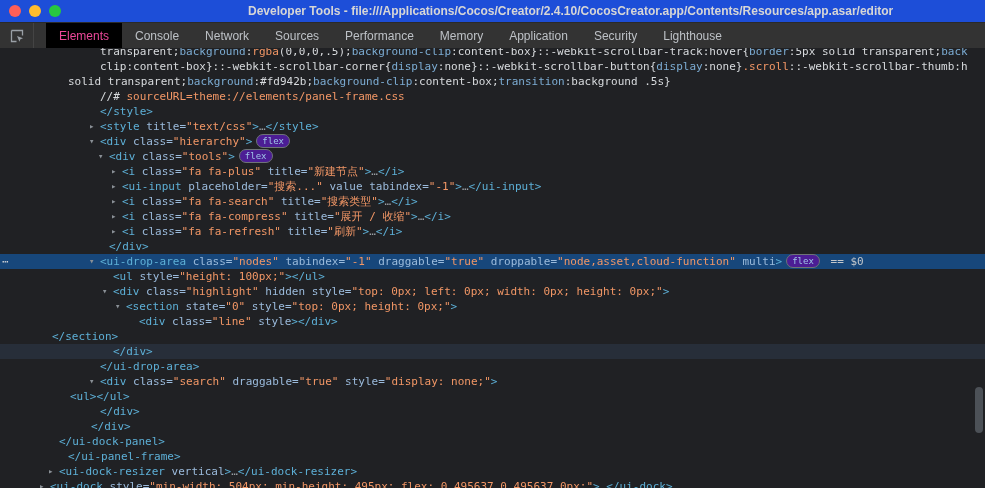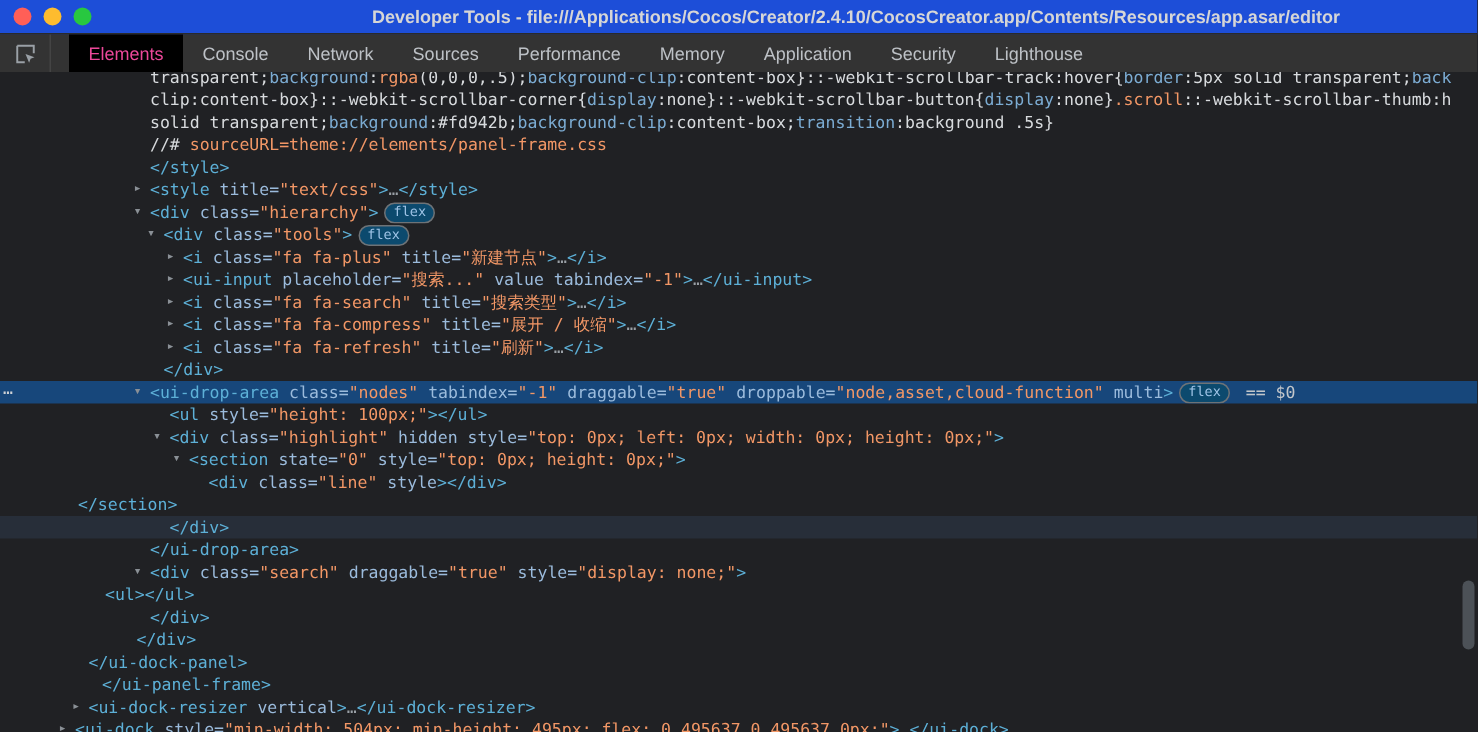--- a/index.html
+++ b/index.html
@@ -34,21 +34,21 @@
   .gutter{position:absolute;left:2px;top:0;color:#cfd2d6;letter-spacing:1px;}
   .tk-plain{color:#d8dbde;}
   .tk-tag{color:#5db0d7;}
   .tk-attr{color:#9bbbdc;}
   .tk-val{color:#f29766;}
   .tk-prop{color:#7cacd3;}
   .tk-orange{color:#f29766;margin-top:12px;}
   .tk-dim{color:#9aa0a6;}
   .tk-meta{color:#c3c7cb;}
   .badge{display:inline-block;border:1px solid #6e7377;border-radius:8px;padding:0 5px;margin:0 4px;
-    font-size:9px;line-height:12px;color:#9fc4e7;background:#0c4a6e;vertical-align:1px;}
+    font-size:9px;line-height:12px;color:#9fc4e7;background:#4c1d95;vertical-align:1px;}
 
   .vscroll-thumb{position:absolute;right:2px;top:343px;width:8px;height:46px;
     background:#4c5157;border-radius:4px;}
 </style>
 </head>
 <body>
 
 <div class="window">
 
   <div class="titlebar">
@@ -78,21 +78,21 @@
         <div class="tab">Application</div>
         <div class="tab">Security</div>
         <div class="tab">Lighthouse</div>
       </div>
   </div>
 
   <div class="code">
     <div>
         <div class="line" style="padding-left: 100px;"><span class="tk-plain">transparent;</span><span class="tk-prop">background</span><span class="tk-plain">:</span><span class="tk-orange">rgba</span><span class="tk-plain">(0,0,0,.5);</span><span class="tk-prop">background-clip</span><span class="tk-plain">:content-box}::-webkit-scrollbar-track:hover{</span><span class="tk-prop">border</span><span class="tk-plain">:5px solid transparent;</span><span class="tk-prop">back</span></div>
         <div class="line" style="padding-left: 100px;"><span class="tk-plain">clip:content-box}::-webkit-scrollbar-corner{</span><span class="tk-prop">display</span><span class="tk-plain">:none}::-webkit-scrollbar-button{</span><span class="tk-prop">display</span><span class="tk-plain">:none}</span><span class="tk-orange">.scroll</span><span class="tk-plain">::-webkit-scrollbar-thumb:h</span></div>
-        <div class="line" style="padding-left: 100px;"><span class="tk-plain">solid transparent;</span><span class="tk-prop">background</span><span class="tk-plain">:#fd942b;</span><span class="tk-prop">background-clip</span><span class="tk-plain">:content-box;</span><span class="tk-prop">transition</span><span class="tk-plain">:background .5s}</span></div>
+        <div class="line" style="padding-left: 68px;"><span class="tk-plain">solid transparent;</span><span class="tk-prop">background</span><span class="tk-plain">:#fd942b;</span><span class="tk-prop">background-clip</span><span class="tk-plain">:content-box;</span><span class="tk-prop">transition</span><span class="tk-plain">:background .5s}</span></div>
         <div class="line" style="padding-left: 100px;"><span class="tk-plain">//# </span><span class="tk-orange">sourceURL=theme://elements/panel-frame.css</span></div>
         <div class="line" style="padding-left: 100px;"><span class="tk-tag">&lt;/style&gt;</span></div>
         <div class="line" style="padding-left: 100px;"><span class="arrow" style="left: 89px;">▸</span><span class="tk-tag">&lt;style</span><span class="tk-attr"> title=</span><span class="tk-val">"text/css"</span><span class="tk-tag">&gt;</span><span class="tk-dim">…</span><span class="tk-tag">&lt;/style&gt;</span></div>
         <div class="line" style="padding-left: 100px;"><span class="arrow" style="left: 89px;">▾</span><span class="tk-tag">&lt;div</span><span class="tk-attr"> class=</span><span class="tk-val">"hierarchy"</span><span class="tk-tag">&gt;</span><span class="badge">flex</span></div>
         <div class="line" style="padding-left: 109px;"><span class="arrow" style="left: 98px;">▾</span><span class="tk-tag">&lt;div</span><span class="tk-attr"> class=</span><span class="tk-val">"tools"</span><span class="tk-tag">&gt;</span><span class="badge">flex</span></div>
         <div class="line" style="padding-left: 122px;"><span class="arrow" style="left: 111px;">▸</span><span class="tk-tag">&lt;i</span><span class="tk-attr"> class=</span><span class="tk-val">"fa fa-plus"</span><span class="tk-attr"> title=</span><span class="tk-val">"新建节点"</span><span class="tk-tag">&gt;</span><span class="tk-dim">…</span><span class="tk-tag">&lt;/i&gt;</span></div>
         <div class="line" style="padding-left: 122px;"><span class="arrow" style="left: 111px;">▸</span><span class="tk-tag">&lt;ui-input</span><span class="tk-attr"> placeholder=</span><span class="tk-val">"搜索..."</span><span class="tk-attr"> value</span><span class="tk-attr"> tabindex=</span><span class="tk-val">"-1"</span><span class="tk-tag">&gt;</span><span class="tk-dim">…</span><span class="tk-tag">&lt;/ui-input&gt;</span></div>
         <div class="line" style="padding-left: 122px;"><span class="arrow" style="left: 111px;">▸</span><span class="tk-tag">&lt;i</span><span class="tk-attr"> class=</span><span class="tk-val">"fa fa-search"</span><span class="tk-attr"> title=</span><span class="tk-val">"搜索类型"</span><span class="tk-tag">&gt;</span><span class="tk-dim">…</span><span class="tk-tag">&lt;/i&gt;</span></div>
         <div class="line" style="padding-left: 122px;"><span class="arrow" style="left: 111px;">▸</span><span class="tk-tag">&lt;i</span><span class="tk-attr"> class=</span><span class="tk-val">"fa fa-compress"</span><span class="tk-attr"> title=</span><span class="tk-val">"展开 / 收缩"</span><span class="tk-tag">&gt;</span><span class="tk-dim">…</span><span class="tk-tag">&lt;/i&gt;</span></div>
         <div class="line" style="padding-left: 122px;"><span class="arrow" style="left: 111px;">▸</span><span class="tk-tag">&lt;i</span><span class="tk-attr"> class=</span><span class="tk-val">"fa fa-refresh"</span><span class="tk-attr"> title=</span><span class="tk-val">"刷新"</span><span class="tk-tag">&gt;</span><span class="tk-dim">…</span><span class="tk-tag">&lt;/i&gt;</span></div>

